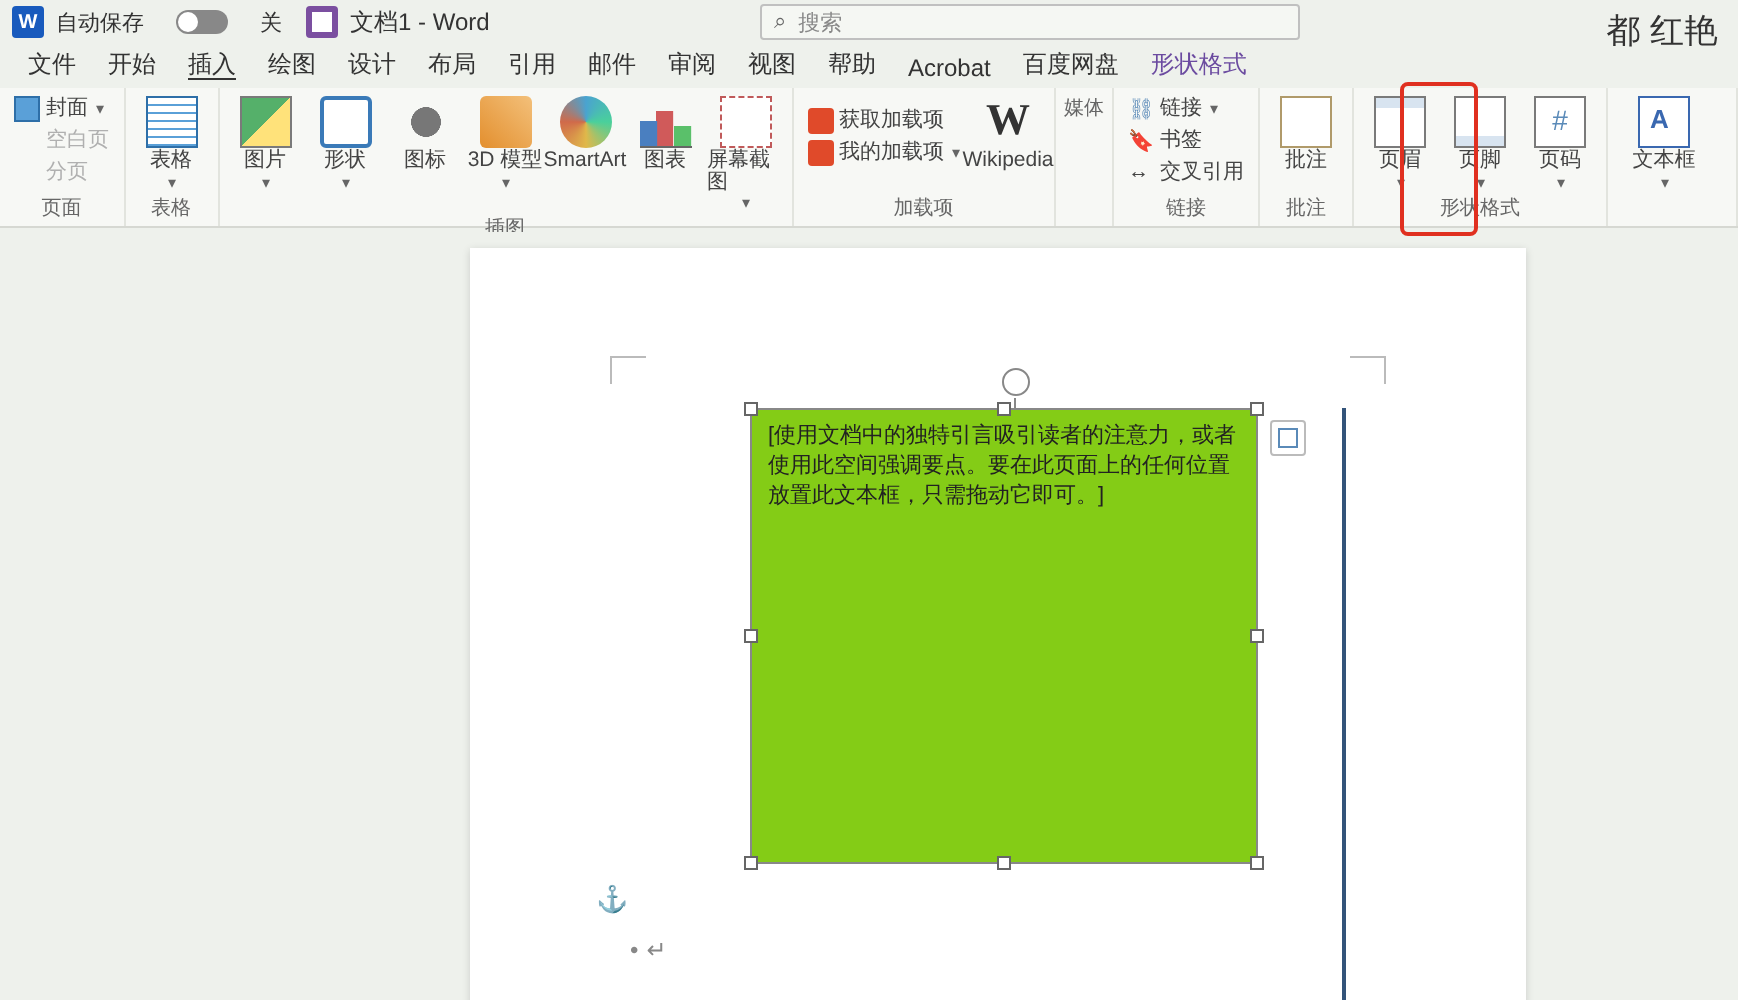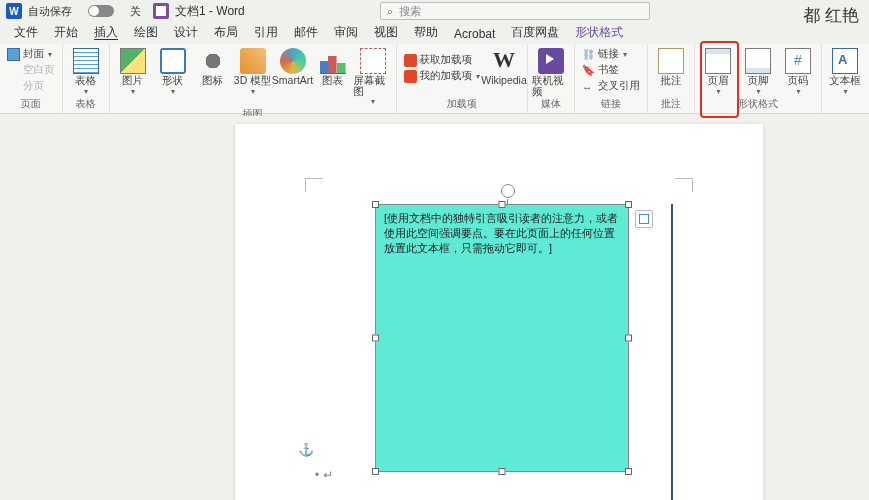--- a/index.html
+++ b/index.html
@@ -66,21 +66,21 @@
 .highlight-box { position: absolute; left: 700px; top: -3px; width: 39px; height: 77px; border: 2px solid #e03020; border-radius: 4px; pointer-events: none; z-index: 10; }
 
 
 .docarea { position: absolute; top: 116px; left: 0; right: 0; bottom: 0; background: #eef1ec; }
 .page { position: absolute; left: 235px; top: 8px; width: 528px; height: 500px; background: #fff; box-shadow: 0 1px 4px rgba(0,0,0,.15); }
 .corner { position:absolute; width:18px; height:14px; }
 .corner.tl{ left:70px; top:54px; border-left:1px solid #bbb; border-top:1px solid #bbb;}
 .corner.tr{ right:70px; top:54px; border-right:1px solid #bbb; border-top:1px solid #bbb;}
 .rot-handle { position:absolute; left:266px; top:60px; width:14px; height:14px; border:1.5px solid #888; border-radius:50%; }
 .rot-handle::after{content:"";position:absolute;left:5px;top:14px;width:1px;height:8px;background:#888;}
-.textbox-obj { position:absolute; left:140px; top:80px; width:254px; height:268px; border:1px solid #888; background:#5eead4; }
+.textbox-obj { position:absolute; left:140px; top:80px; width:254px; height:228px; border:1px solid #888; background:#84cc16; }
 .textbox-obj .content { padding:6px 8px; font-size:11px; color:#222; line-height:1.35; }
 .handle { position:absolute; width:7px; height:7px; background:#fff; border:1px solid #666; }
 .h-n{left:50%;top:-4px;transform:translateX(-50%);} .h-s{left:50%;bottom:-4px;transform:translateX(-50%);}
 .h-w{top:50%;left:-4px;transform:translateY(-50%);} .h-e{top:50%;right:-4px;transform:translateY(-50%);}
 .h-nw{left:-4px;top:-4px;} .h-ne{right:-4px;top:-4px;} .h-sw{left:-4px;bottom:-4px;} .h-se{right:-4px;bottom:-4px;}
 .layout-btn { position:absolute; left:400px; top:86px; width:18px; height:18px; border:1px solid #bbb; background:#fff; border-radius:2px; }
 .layout-btn::before{content:"";position:absolute;inset:3px;border:1px solid #5a8ab8;}
 .vline { position:absolute; left:436px; top:80px; width:2px; height:306px; background:#33547a;}
 .anchor-icon{ position:absolute; left:63px; top:318px; color:#5a8ab8; font-size:13px;}
 .para-mark{ position:absolute; left:80px; top:344px; color:#888; font-size:12px;}
@@ -210,26 +210,20 @@
       </div>
       <div class="bigbtn">
           <span class="bic ic-wiki">W</span>
           <span class="blab">Wikipedia</span>
         </div>
     </div>
     <div class="group-label">加载项</div>
   </div>
 
   <div class="group">
-    <div class="group-body">
-      <div class="bigbtn">
-          <span class="bic ic-video"></span>
-          <span class="blab">联机视频</span>
-        </div>
-    </div>
     <div class="group-label">媒体</div>
   </div>
 
   <div class="group">
     <div class="group-body">
       <div class="smallstack">
         <div class="sbtn">
             <span class="ic ic-link">⛓</span>
             <span>链接</span>
             <span class="caret">▾</span>

